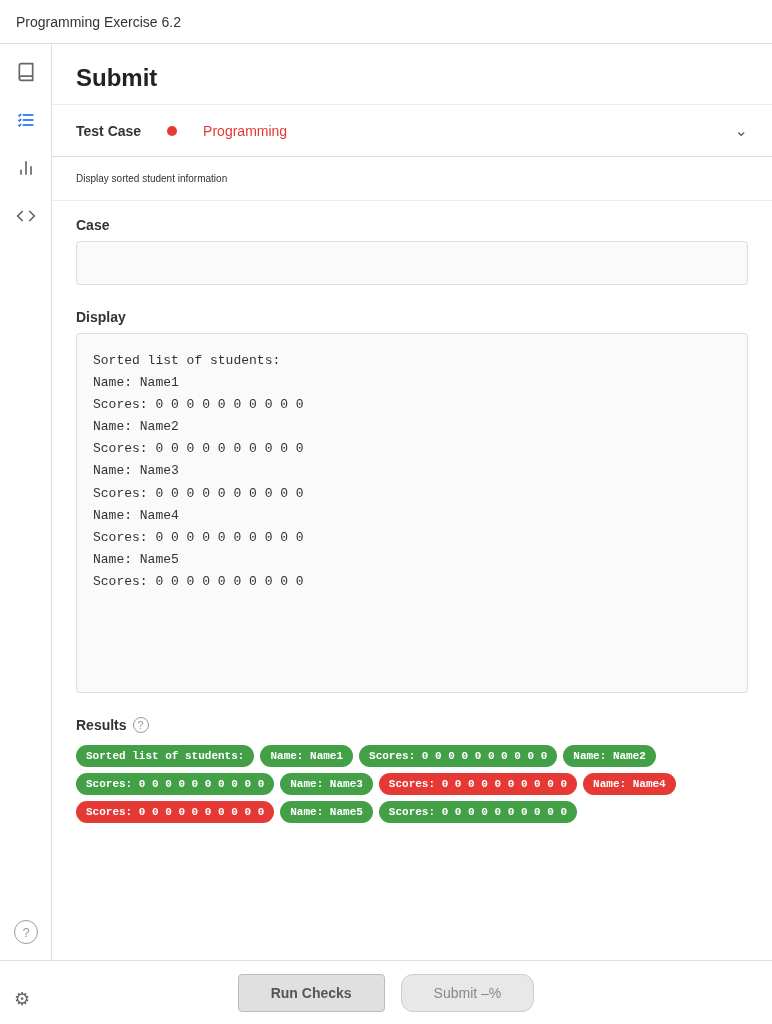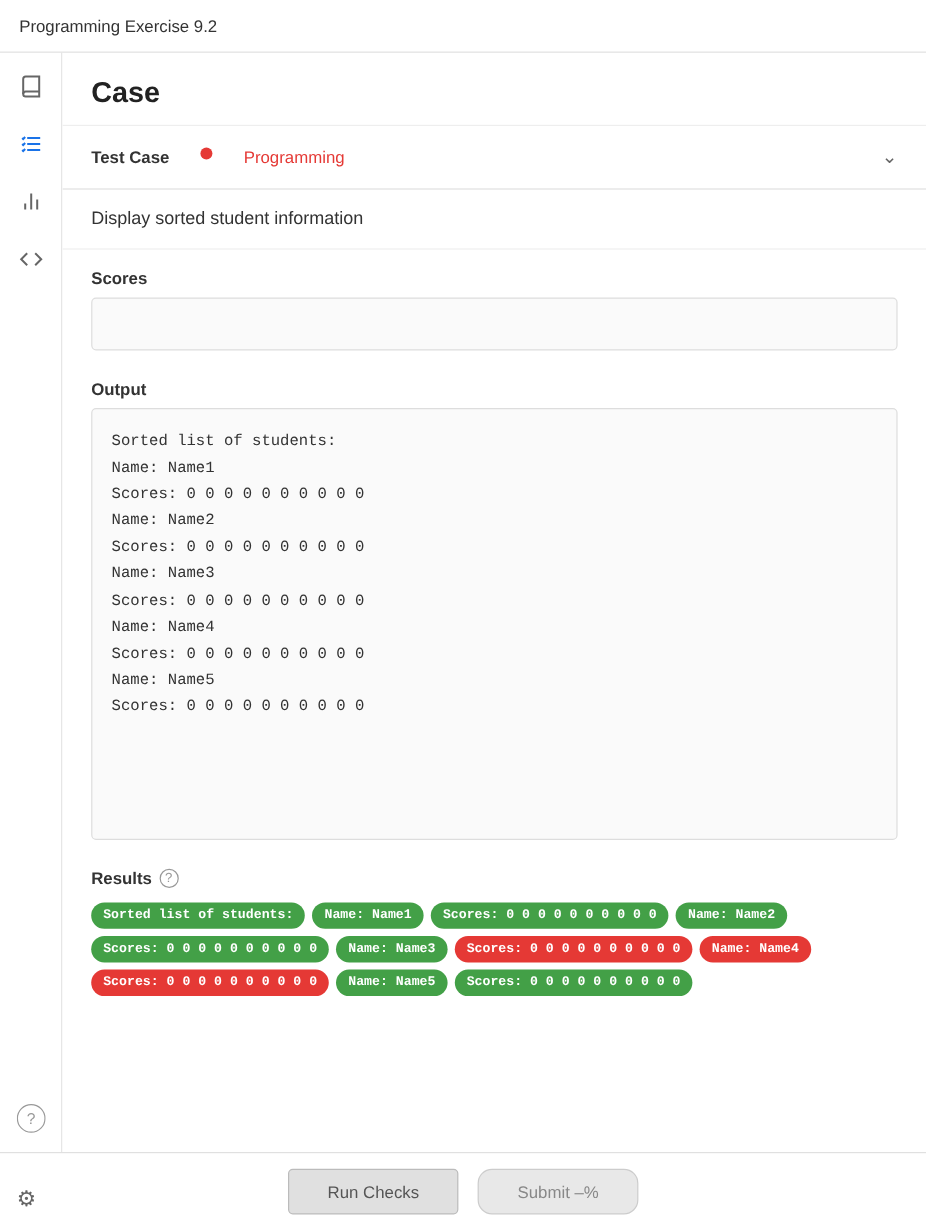--- a/index.html
+++ b/index.html
@@ -77,20 +77,21 @@
       display: flex;
       align-items: center;
       justify-content: space-between;
       padding: 16px 24px;
       border-bottom: 1px solid #e0e0e0;
       cursor: pointer;
     }
 
     .test-case-left {
       display: flex;
+      align-items: center;
       gap: 26px;
     }
 
     .test-case-label {
       font-size: 14px;
       font-weight: 600;
       color: #333;
     }
 
     .status-dot {
@@ -106,21 +107,21 @@
       color: #e53935;
     }
 
     .chevron-icon {
       color: #666;
       font-size: 16px;
     }
 
     .description {
       padding: 16px 24px;
-      font-size: 15px;
+      font-size: 10px;
       color: #333;
       border-bottom: 1px solid #eee;
     }
 
     .section-label {
       font-size: 14px;
       font-weight: 600;
       color: #333;
       padding: 16px 24px 8px;
     }
@@ -215,21 +216,21 @@
       gap: 16px;
     }
 
     .btn-run {
       padding: 10px 32px;
       background: #e0e0e0;
       color: #555;
       border: 1px solid #bbb;
       border-radius: 4px;
       font-size: 14px;
-      font-weight: 400;
+      font-weight: 700;
       cursor: pointer;
     }
 
     .btn-submit {
       padding: 10px 32px;
       background: #e8e8e8;
       color: #888;
       border: 1px solid #ccc;
       border-radius: 12px;
       font-size: 14px;
@@ -259,21 +260,21 @@
       left: 14px;
       color: #666;
       font-size: 18px;
       cursor: pointer;
     }
   </style>
 </head>
 <body>
 
 <div class="top-bar">
-  <span>Programming Exercise 9.2</span>
+  <span>Programming Exercise 6.2</span>
 </div>
 
 <div class="layout">
 
   <div class="sidebar">
 
     <div class="sidebar-icon">
       <svg viewBox="0 0 24 24" fill="none" stroke="currentColor" stroke-width="2">
         <path d="M4 19.5A2.5 2.5 0 0 1 6.5 17H20"></path>
         <path d="M6.5 2H20v20H6.5A2.5 2.5 0 0 1 4 19.5v-15A2.5 2.5 0 0 1 6.5 2z"></path>
@@ -303,40 +304,40 @@
       <svg viewBox="0 0 24 24" fill="none" stroke="currentColor" stroke-width="2">
         <polyline points="16 18 22 12 16 6"></polyline>
         <polyline points="8 6 2 12 8 18"></polyline>
       </svg>
     </div>
   </div>
 
   <div class="main-panel">
 
     <div class="panel-header">
-      <h1 class="panel-title">Case</h1>
+      <h1 class="panel-title">Submit</h1>
     </div>
 
     <div class="content">
 
       <div class="test-case-header">
         <div class="test-case-left">
           <span class="test-case-label">Test Case</span>
           <span class="status-dot"></span>
           <span class="status-text">Programming</span>
         </div>
         <span class="chevron-icon">⌄</span>
       </div>
 
       <div class="description">Display sorted student information</div>
 
-      <div class="section-label">Scores</div>
+      <div class="section-label">Case</div>
       <div class="input-box"></div>
 
-      <div class="output-label">Output</div>
+      <div class="output-label">Display</div>
       <div class="output-box">
         <pre style="white-space: pre-wrap; font-family: 'Courier New', monospace; font-size: 13px;">Sorted list of students:
 Name: Name1
 Scores: 0 0 0 0 0 0 0 0 0 0
 Name: Name2
 Scores: 0 0 0 0 0 0 0 0 0 0
 Name: Name3
 Scores: 0 0 0 0 0 0 0 0 0 0
 Name: Name4
 Scores: 0 0 0 0 0 0 0 0 0 0

